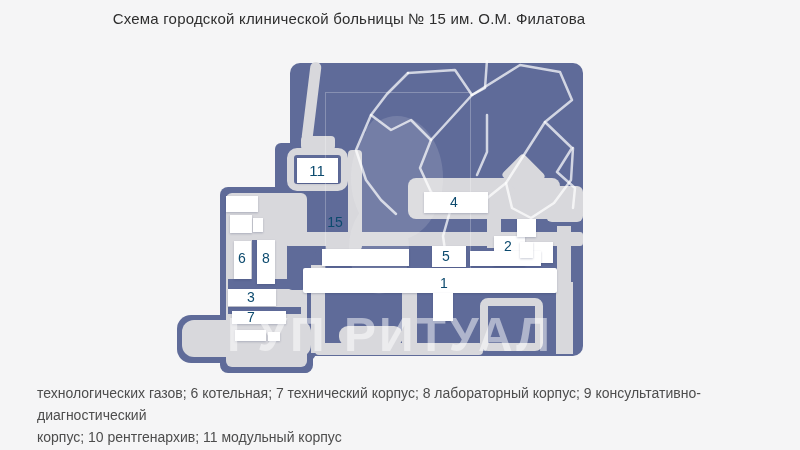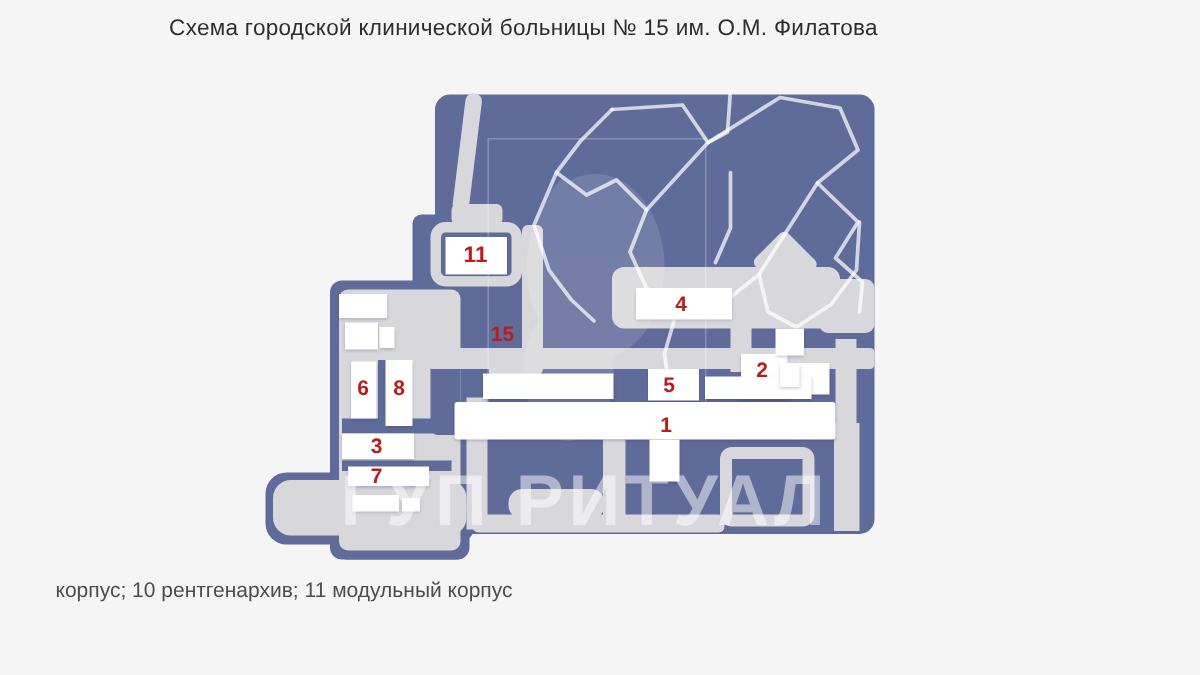--- a/index.html
+++ b/index.html
@@ -19,21 +19,21 @@
   }
   
   .map { position:absolute; left:125px; top:60px; width:460px; height:313px; }
   .map .abs { position:absolute; }
   .blue { background:#5f6b99; }
   .road { background:#d8d8dc; }
   .bld  { background:#ffffff; box-shadow:0 1px 2px rgba(40,50,90,0.25); }
   .outline-road { border:7px solid #d8d8dc; background:transparent; }
   .marker {
     position:absolute; transform:translate(-50%,-50%);
-    color:#b91c1c; font-weight:bold; font-size:14px; line-height:1;
+    color:#0c4a6e; font-weight:normal; font-size:14px; line-height:1;
     text-align:center; z-index:30;
   }
   .marker.big { font-size:15px; }
   .watermark {
     position:absolute; left:102px; top:247px; z-index:25;
     font-size:48px; font-weight:bold; letter-spacing:3px;
     color:rgba(255,255,255,0.5); white-space:nowrap;
   }
   .faint-frame {
     position:absolute; left:200px; top:32px; width:146px; height:193px;
@@ -135,14 +135,15 @@
   <div class="marker" style="left:329px;top:142px;">4</div>
   <div class="marker" style="left:321px;top:196px;">5</div>
   <div class="marker" style="left:117px;top:198px;">6</div>
   <div class="marker" style="left:126px;top:257px;">7</div>
   <div class="marker" style="left:141px;top:198px;">8</div>
   <div class="marker" style="left:210px;top:162px;">15</div>
   <div class="marker big" style="left:192px;top:110px;">11</div>
 </div>
 
 <div class="legend">
+  <div>технологических газов; 6 котельная; 7 технический корпус; 8 лабораторный корпус; 9 консультативно-диагностический</div>
   <div>корпус; 10 рентгенархив; 11 модульный корпус</div>
 </div>
 
 </body></html>

